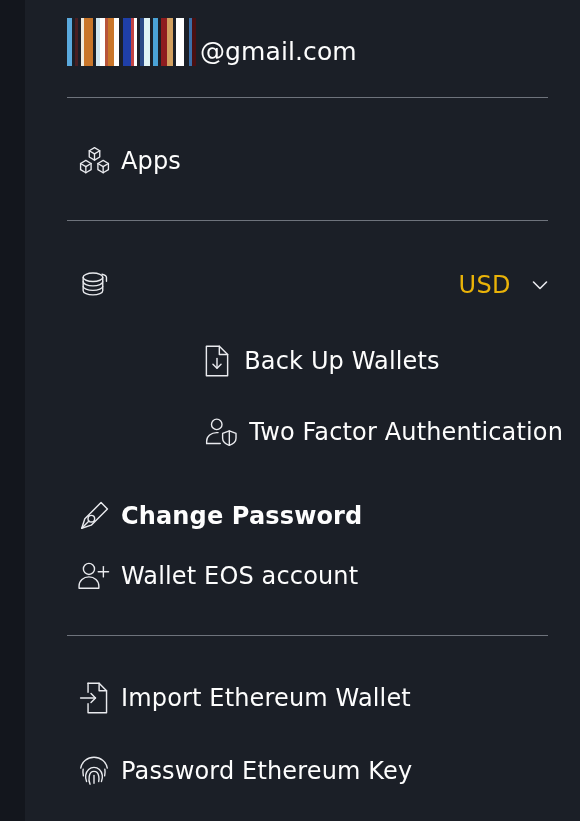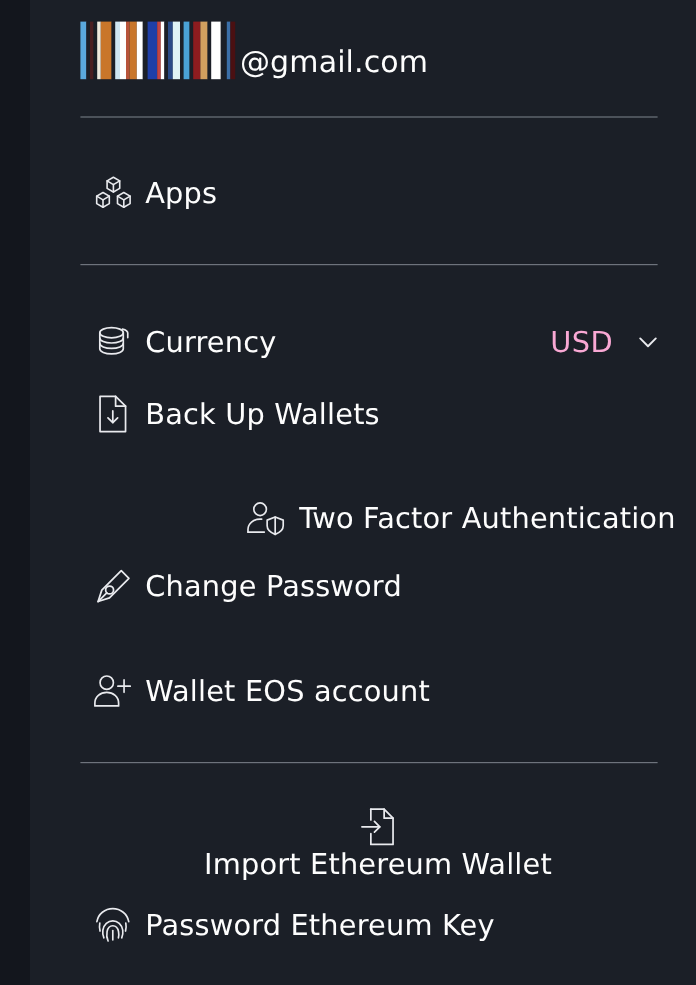--- a/index.html
+++ b/index.html
@@ -119,40 +119,40 @@
     white-space: nowrap;
   }
   .row .trail {
     margin-left: auto;
     display: flex;
     align-items: center;
     gap: 18px;
     padding-right: 12px;
   }
   .trail .value {
-    color: #f9a8d4;
+    color: #eab308;
     font-size: 24px;
     font-family: "DejaVu Sans", sans-serif;
     letter-spacing: .4px;
   }
   .chev {
     width: 22px;
     height: 22px;
     color: #e9eaee;
     display: block;
   }
 
   
   .r-apps      { top: 135px; }
   .r-currency  { top: 259px; }
-  .r-backup    { top: 319px; }
+  .r-backup    { top: 335px; justify-content: center; }
   .r-twofa     { top: 406px; justify-content: flex-end; }
-  .r-chpass    { top: 463px; }
+  .r-chpass    { top: 490px; font-weight: bold; }
   .r-eos       { top: 550px; }
-  .r-import    { top: 672px; flex-direction: column; }
+  .r-import    { top: 672px; }
   .r-recovery  { top: 745px; }
 
   svg { display: block; overflow: visible; }
 </style>
 </head>
 <body>
 
 <div id="app">
 
   <div class="left-edge"></div>
@@ -222,21 +222,20 @@
     <div class="row r-currency">
       <span class="ico">
         <svg width="33" height="30" viewBox="0 0 32 29" fill="none" stroke="currentColor" stroke-width="1.35" stroke-linejoin="round" stroke-linecap="round">
           <ellipse cx="14.5" cy="7" rx="9.5" ry="4.1"></ellipse>
           <path d="M5 7 v4.2 c0 2.26 4.25 4.1 9.5 4.1 s9.5 -1.84 9.5 -4.1 V7"></path>
           <path d="M5 11.4 v4.2 c0 2.26 4.25 4.1 9.5 4.1 s9.5 -1.84 9.5 -4.1 v-4.2"></path>
           <path d="M5 15.8 v4.2 c0 2.26 4.25 4.1 9.5 4.1 s9.5 -1.84 9.5 -4.1 v-4.2"></path>
           <path d="M23.3 4.1 c2.6 .6 4.3 1.8 4.3 3.2 v3.6"></path>
         </svg>
       </span>
-      <span class="label">Currency</span>
       <span class="trail">
         <span class="value">USD</span>
         <span class="chev">
           <svg width="22" height="22" viewBox="0 0 22 22" fill="none" stroke="currentColor" stroke-width="1.6" stroke-linecap="round" stroke-linejoin="round">
             <path d="M4.5 8 L11 14.5 L17.5 8"></path>
           </svg>
         </span>
       </span>
     </div>
 

